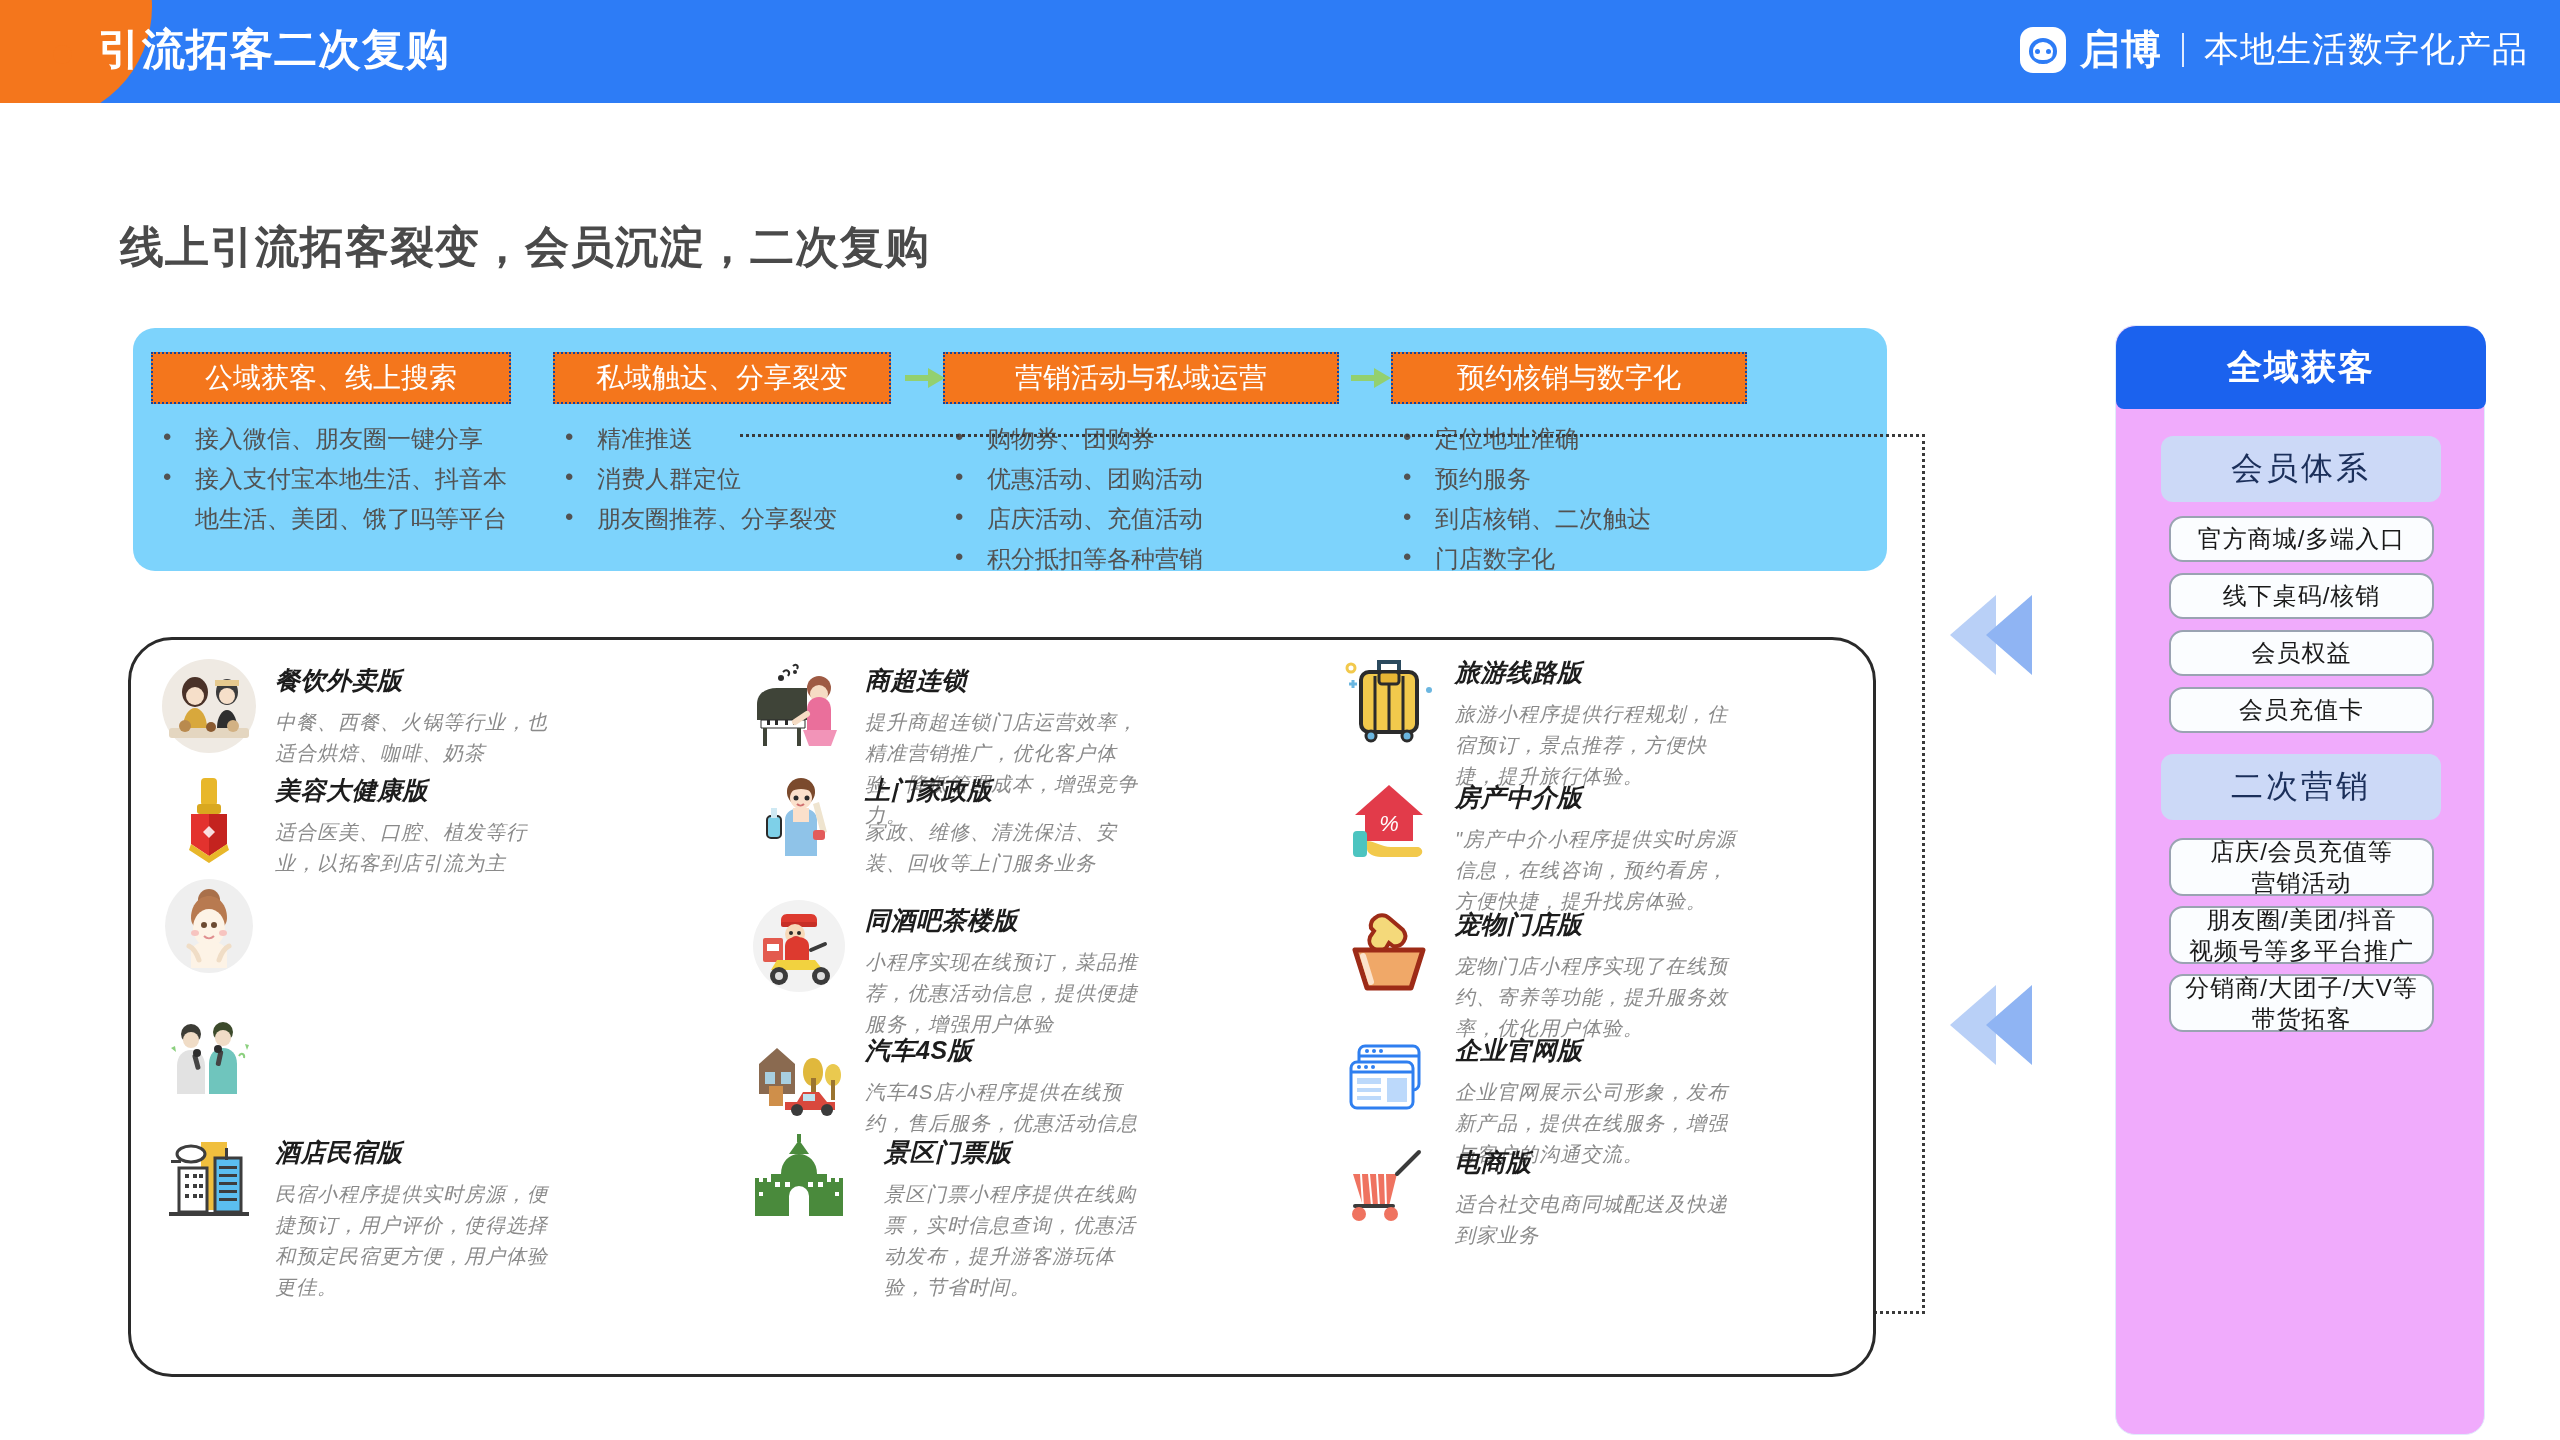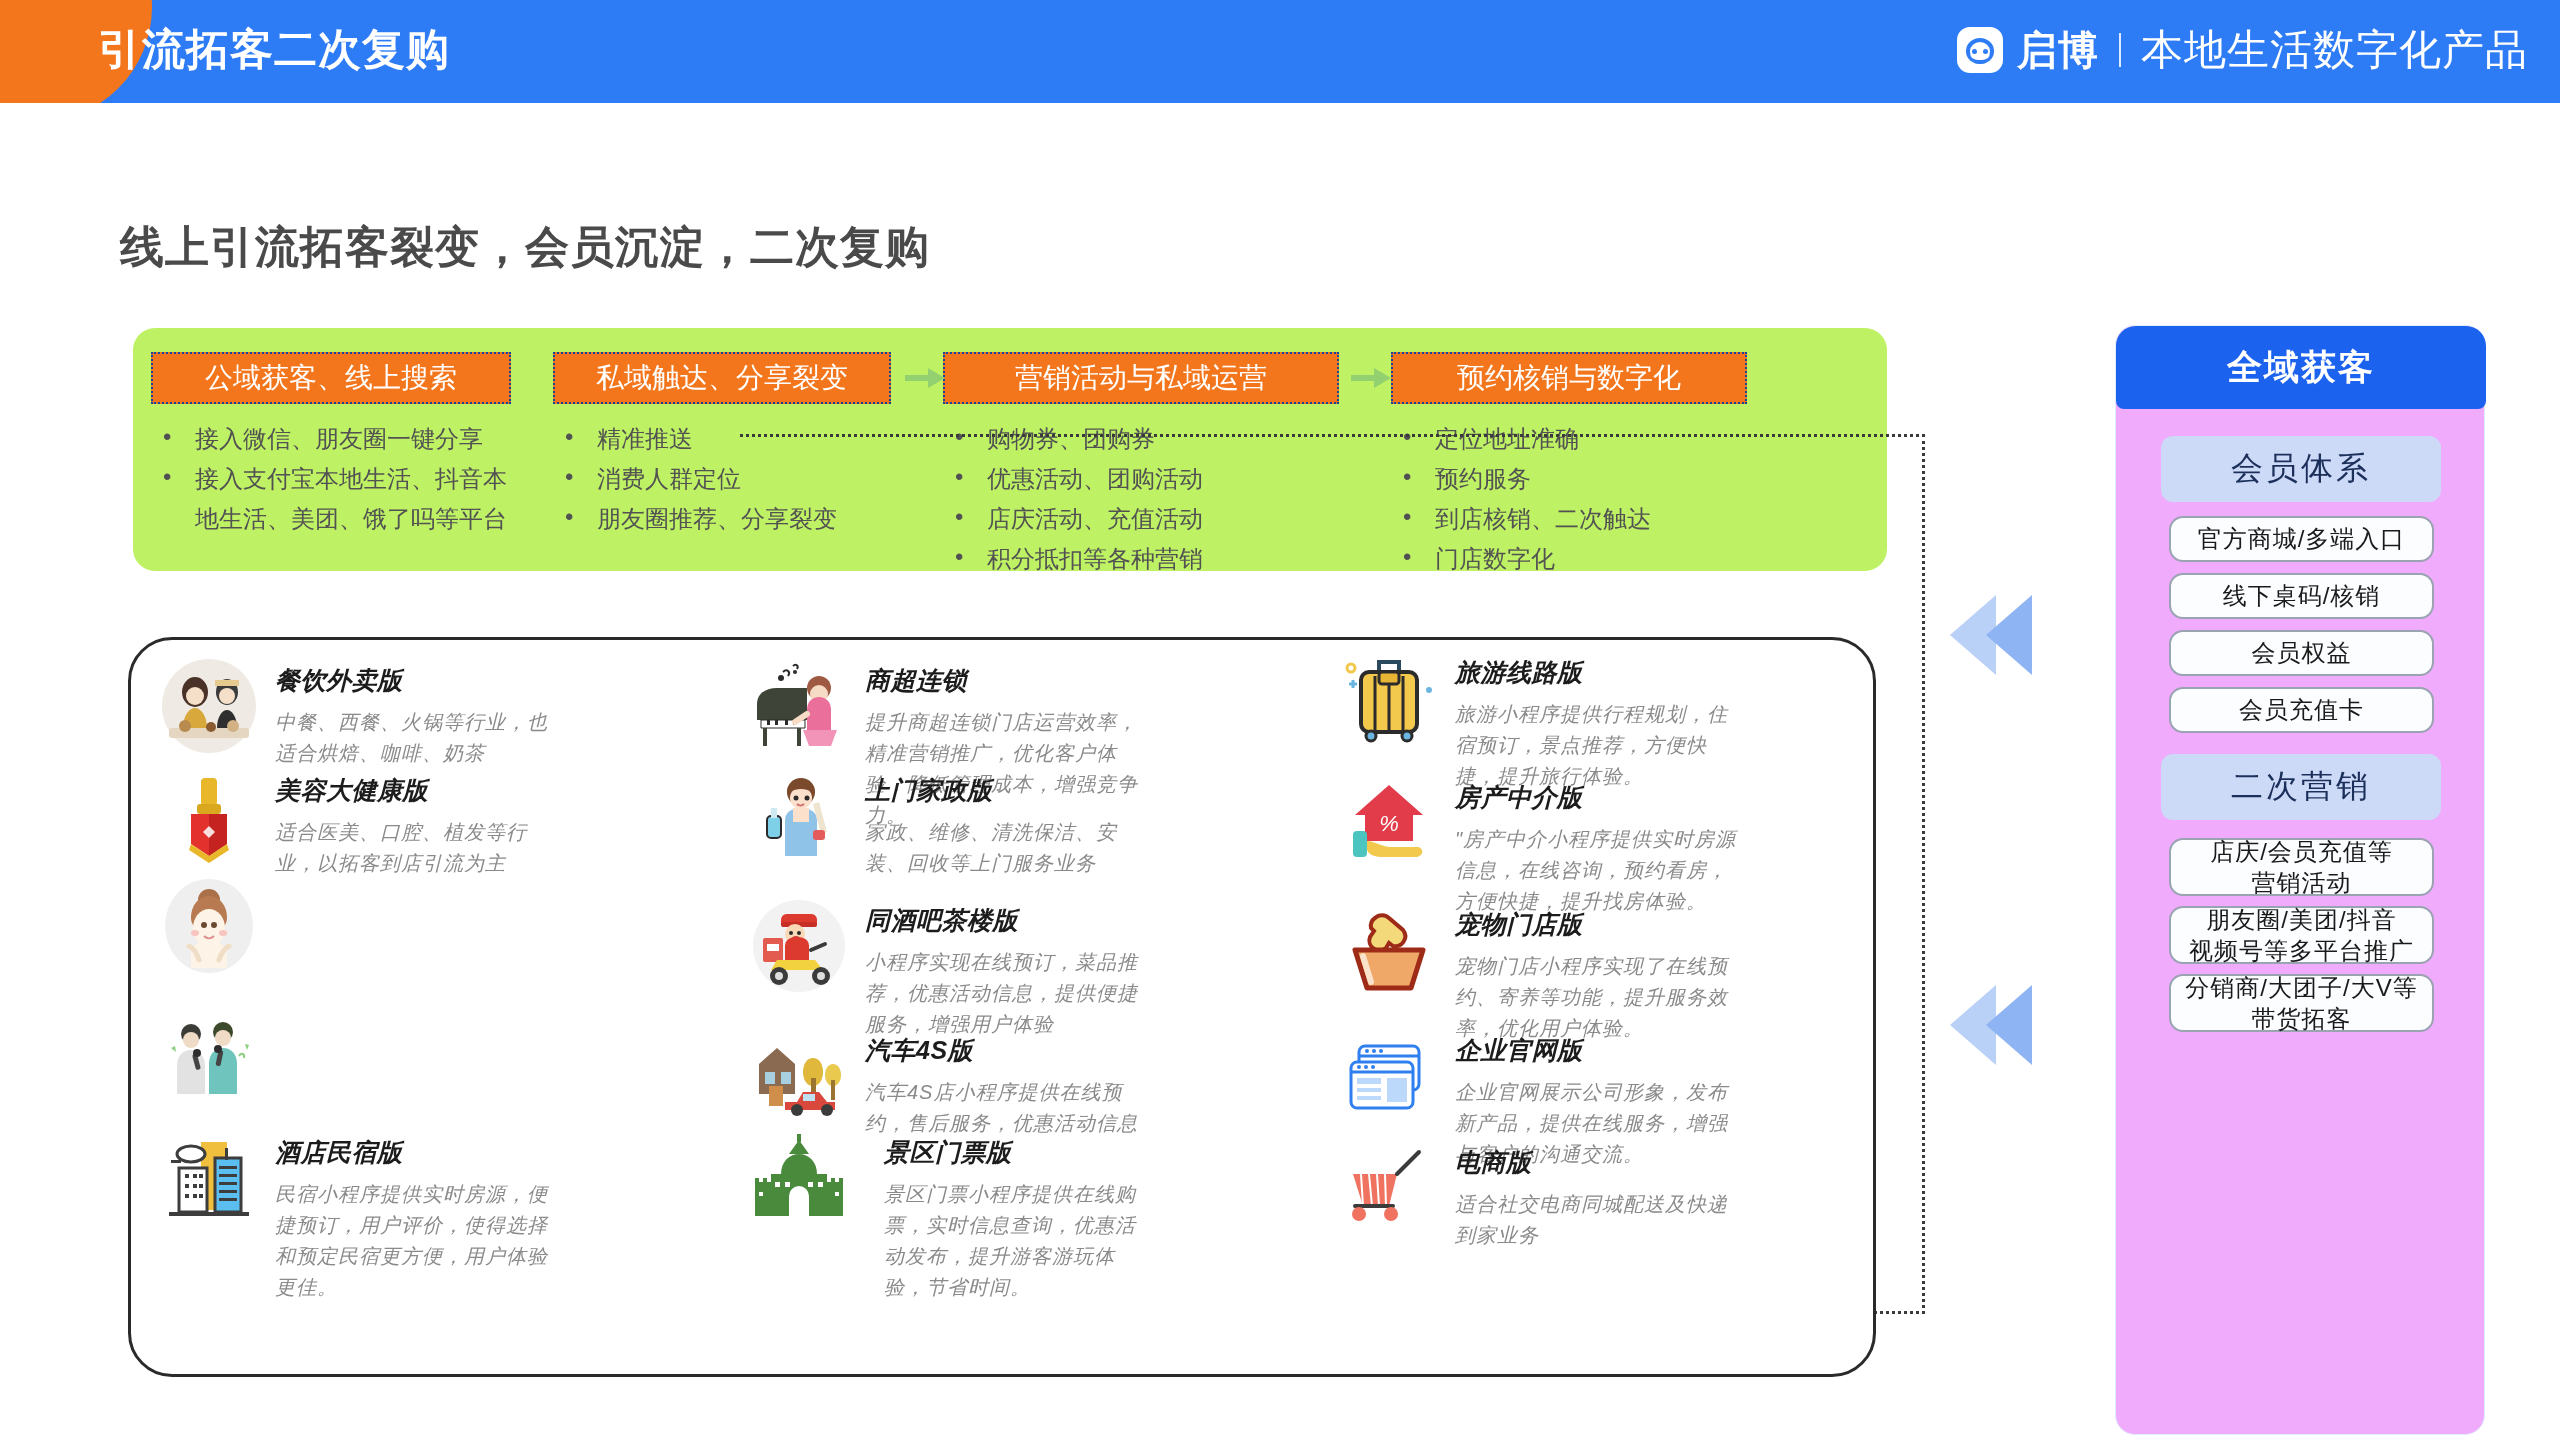--- a/index.html
+++ b/index.html
@@ -48,34 +48,34 @@
   }
   .brand-eye { position: absolute; width: 5px; height: 5px; border-radius: 50%; background: #2d7cf6; top: 22px; }
   .brand-eye.l { left: 15px; }
   .brand-eye.r { left: 26px; }
   .brand-smile {
     position: absolute; left: 14px; top: 29px; width: 18px; height: 8px;
     border-bottom: 4px solid #2d7cf6; border-radius: 0 0 12px 12px;
   }
   .brand-name { font-size: 40px; font-weight: bold; color: #fff; letter-spacing: 1px; }
   .brand-sep { width: 2px; height: 34px; background: rgba(255,255,255,.85); margin: 0 6px; }
-  .brand-tag { font-size: 42px; color: #fff; letter-spacing: 1px; }
+  .brand-tag { font-size: 35px; color: #fff; letter-spacing: 1px; }
 
   
   .section-title {
     position: absolute; left: 120px; top: 218px;
     font-size: 44px; font-weight: bold; color: #4a4a4a;
     letter-spacing: 1px; white-space: nowrap;
   }
 
   
   .flow-panel {
     position: absolute; left: 133px; top: 328px;
     width: 1754px; height: 243px;
-    background: #bef264; border-radius: 22px;
+    background: #7dd3fc; border-radius: 22px;
   }
   .flow-col { position: absolute; top: 24px; }
   .flow-chip {
     height: 52px; background: #f4761c;
     border: 2px dotted #16449a;
     display: flex; align-items: center; justify-content: center;
     color: #ffffff; font-size: 28px; font-weight: normal; white-space: nowrap;
   }
   .flow-list { margin-top: 18px; list-style: none; }
   .flow-list li {

